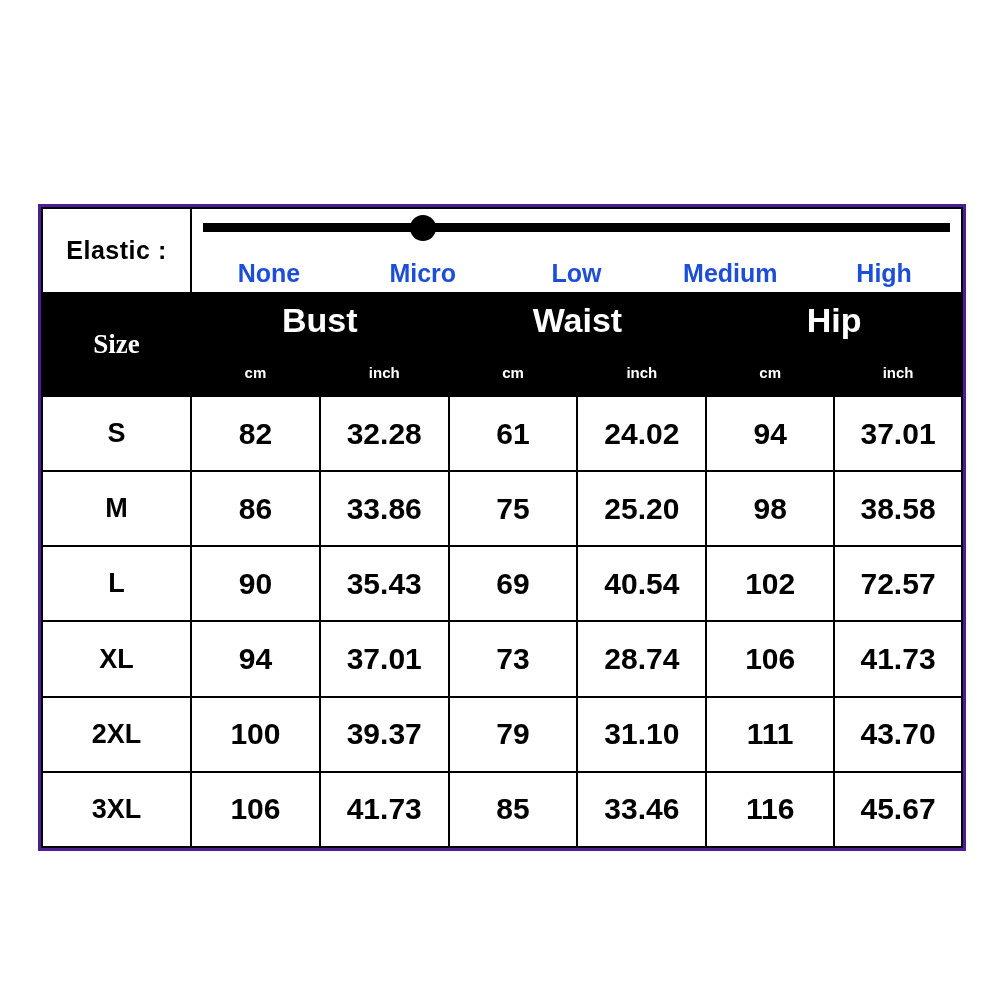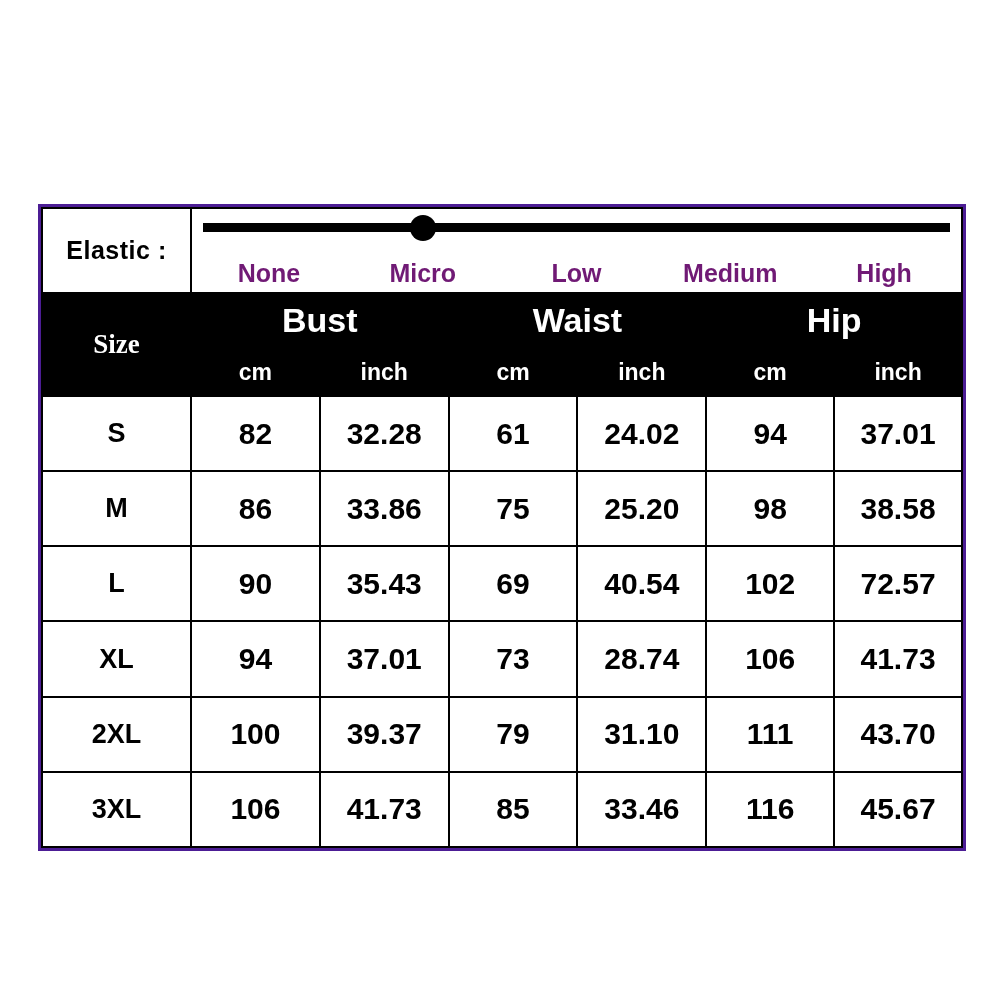--- a/index.html
+++ b/index.html
@@ -82,37 +82,37 @@
     left: 0;
     right: 0;
     bottom: 4px;
     display: flex;
   }
   .elastic-ticks span {
     flex: 1 1 0;
     text-align: center;
     font-size: 25px;
     font-weight: bold;
-    color: #701a75;
+    color: #1d4ed8;
   }
 
   
   .hdr-black {
     background: #000000;
     color: #ffffff !important;
   }
   .size-head {
     font-size: 27px;
     font-family: Liberation Serif, serif;
   }
   .group-head {
     font-size: 34px;
   }
   .unit-head {
-    font-size: 23px;
+    font-size: 15px;
     margin-top: 48px;
   }
 
   
   .size-cell {
     font-size: 27px;
   }
   .val-cell {
     font-size: 30px;
     font-weight: normal;

